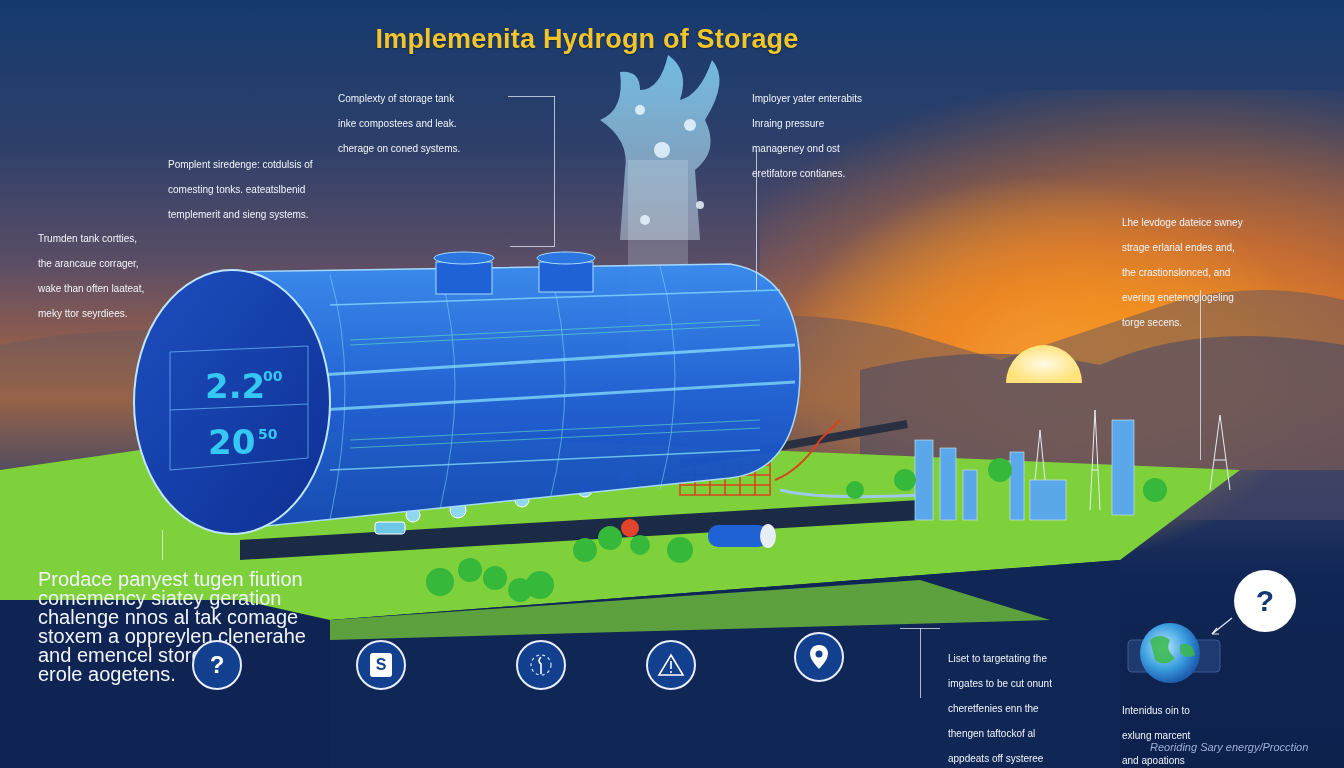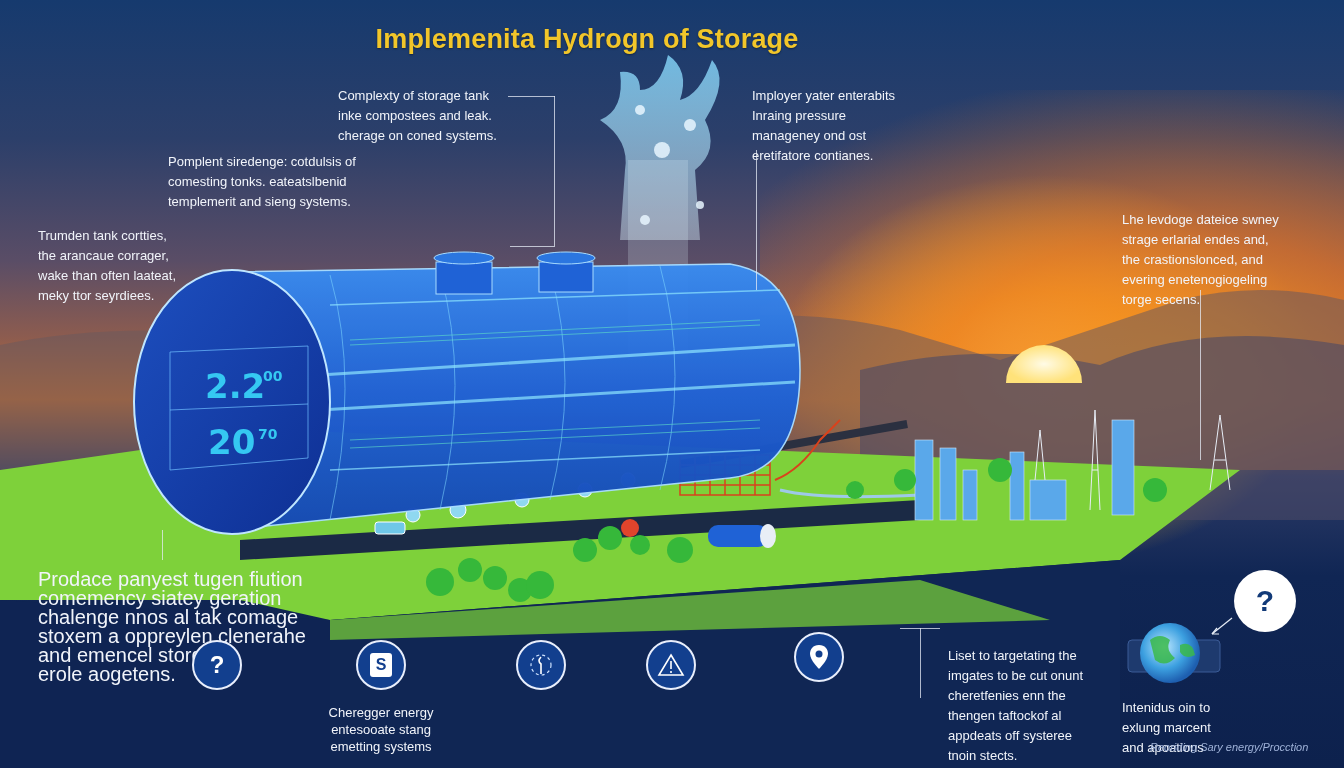--- a/index.html
+++ b/index.html
@@ -17,21 +17,21 @@
   .right-warm {
     position: absolute; left: 760px; top: 90px; width: 584px; height: 380px;
     background: radial-gradient(ellipse 520px 300px at 420px 280px, rgba(248,150,30,0.95) 0%, rgba(240,120,30,0.7) 45%, rgba(200,90,40,0) 100%);
   }
   .title {
     position: absolute; left: 0; width: 1174px; top: 24px; text-align: center;
     color: #f2c62a; font-weight: bold; font-size: 27px; letter-spacing: 0.2px;
     text-shadow: 0 1px 2px rgba(0,0,0,0.4);
   }
   .note {
-    position: absolute; color: #f1f4fa; font-size: 13px; line-height: 20px;
+    position: absolute; color: #f1f4fa; font-size: 10px; line-height: 25px;
     white-space: pre-line;
   }
   .note.big { font-size: 20px; line-height: 19px; }
   .leader { position: absolute; background: rgba(230,235,245,0.75); }
   svg.scene { position: absolute; left: 0; top: 0; }
 
   .icon-item { position: absolute; width: 150px; text-align: center; }
   .circle-icon {
     width: 46px; height: 46px; border-radius: 50%; margin: 0 auto;
     border: 2px solid #e8eefc; background: #123f8e;
@@ -208,21 +208,21 @@
 <div class="leader" style="left:1200px;top:290px;width:1px;height:170px;"></div>
 <div class="leader" style="left:162px;top:530px;width:1px;height:30px;"></div>
 <div class="leader" style="left:920px;top:628px;width:1px;height:70px;"></div>
 <div class="leader" style="left:900px;top:628px;width:40px;height:1px;"></div>
 
 <div class="title">Implemenita Hydrogn of Storage</div>
 
 <div class="tank-num main" style="left:205px;top:366px;">2.2</div>
 <div class="tank-num sup" style="left:263px;top:368px;">00</div>
 <div class="tank-num main" style="left:208px;top:422px;">20</div>
-<div class="tank-num sup" style="left:258px;top:426px;">70</div>
+<div class="tank-num sup" style="left:258px;top:426px;">50</div>
 
 <div class="note" style="left:338px;top:86px;">Complexty of storage tank
 inke compostees and leak.
 cherage on coned systems.</div>
 <div class="note" style="left:168px;top:152px;">Pomplent siredenge: cotdulsis of
 comesting tonks. eateatslbenid
 templemerit and sieng systems.</div>
 <div class="note" style="left:38px;top:226px;">Trumden tank cortties,
 the arancaue corrager,
 wake than often laateat,
@@ -249,23 +249,20 @@
 appdeats off systeree
 tnoin stects.</div>
 
 <div class="icon-item" style="left:142px;top:640px;">
   <div class="circle-icon">?</div>
 </div>
 <div class="icon-item" style="left:306px;top:640px;">
   <div class="circle-icon">
     <div class="s-box">S</div>
   </div>
-  <div class="icon-label">Cheregger energy
-entesooate stang
-emetting systems</div>
 </div>
 <div class="icon-item" style="left:466px;top:640px;">
   <div class="circle-icon">
     <svg width="26" height="26" viewBox="0 0 26 26">
         <circle cx="13" cy="13" r="10" fill="none" stroke="#cfe3ff" stroke-width="1.2" stroke-dasharray="3 3"></circle>
         <path d="M13 5 Q9 9 13 12 L13 22" stroke="#fff" stroke-width="1.6" fill="none"></path>
       </svg>
   </div>
 </div>
 <div class="icon-item" style="left:596px;top:640px;">

